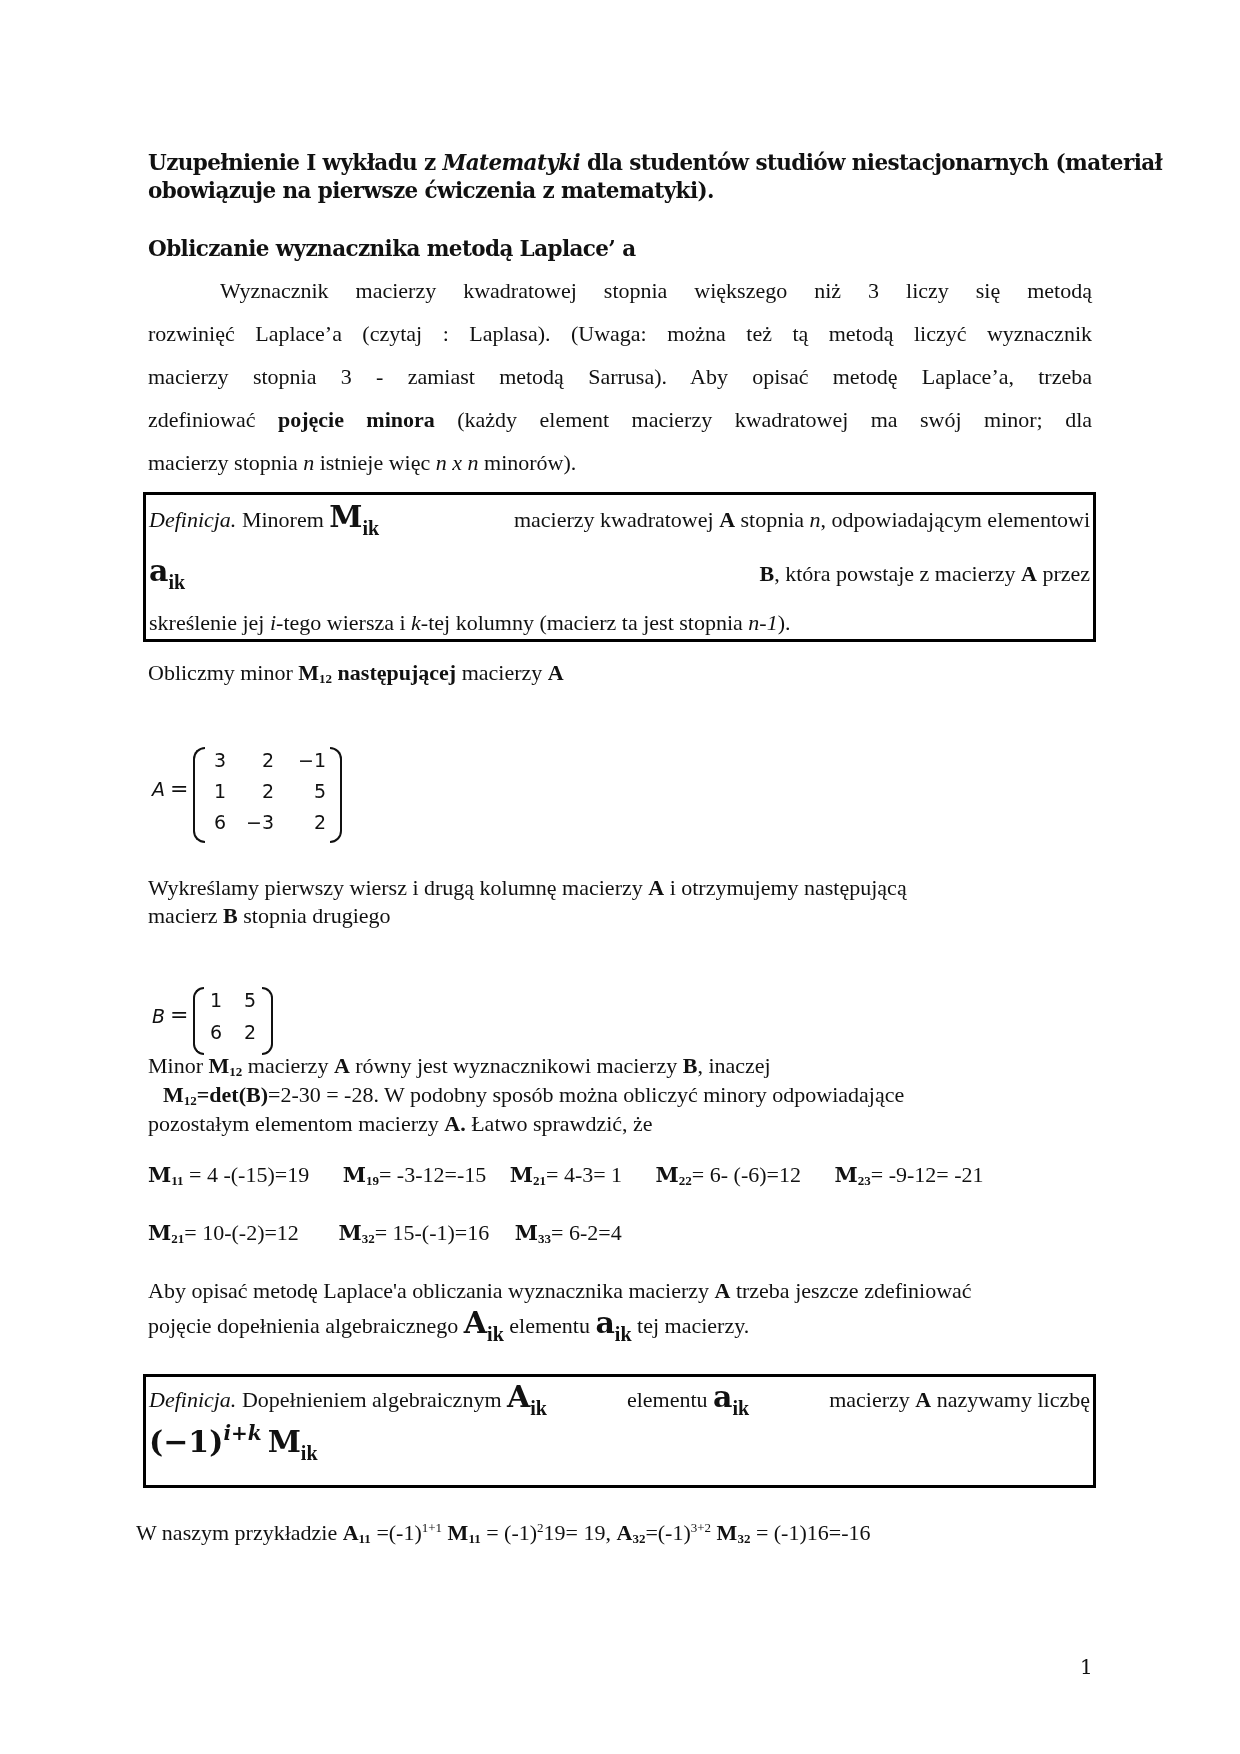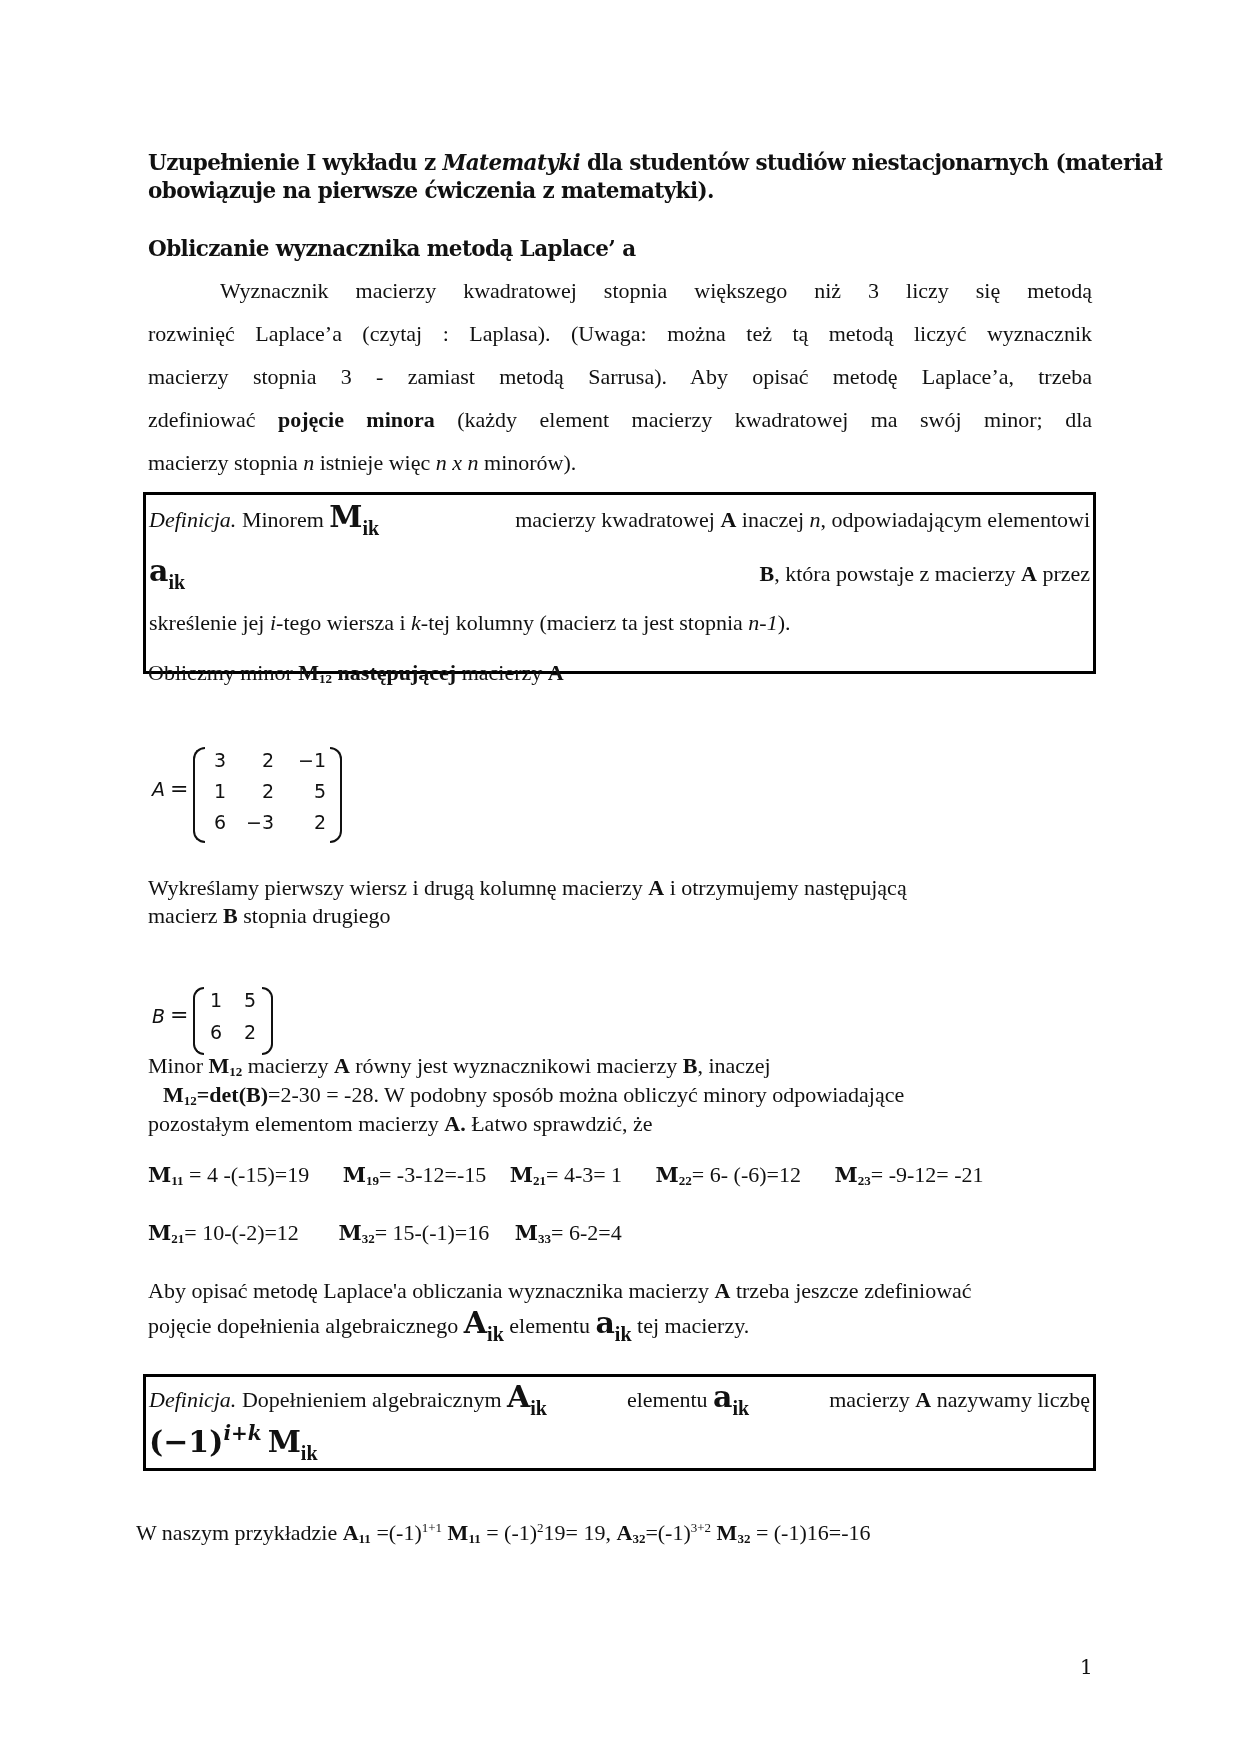--- a/index.html
+++ b/index.html
@@ -42,24 +42,24 @@
 <div class="abs body-line justify cond" style="top:278px; left:220px; width:872px;">Wyznacznik macierzy kwadratowej stopnia większego niż   3   liczy się metodą</div>
 <div class="abs body-line justify cond" style="top:321px;">rozwinięć Laplace’a (czytaj : Laplasa). (Uwaga: można też tą metodą liczyć wyznacznik</div>
 <div class="abs body-line justify cond" style="top:364px;">macierzy stopnia 3 - zamiast metodą Sarrusa). Aby opisać  metodę Laplace’a, trzeba</div>
 <div class="abs body-line justify cond" style="top:407px;">
   <span>zdefiniować </span><b>pojęcie minora</b><span> (każdy element macierzy kwadratowej ma swój minor; dla</span>
 </div>
 <div class="abs body-line cond" style="top:450px;">
   <span>macierzy stopnia </span><i>n</i><span> istnieje więc </span><i>n x n</i><span> minorów).</span>
 </div>
 
-<div class="box" style="left:143px; top:492px; width:953px; height:182px;">
+<div class="box" style="left:143px; top:492px; width:953px; height:150px;">
   <div class="line" style="top:4px; display:flex; align-items:baseline; justify-content:space-between;">
     <span><i>Definicja.</i><span> Minorem </span><span class="big">M</span><span class="bigsub">ik</span></span>
-    <span><span> macierzy kwadratowej </span><b>A</b><span> inaczej </span><i>n</i><span>, odpowiadającym elementowi</span></span>
+    <span><span> macierzy kwadratowej </span><b>A</b><span> stopnia </span><i>n</i><span>, odpowiadającym elementowi</span></span>
   </div>
   <div class="line" style="top:58px; display:flex; align-items:baseline; justify-content:space-between;">
     <span><span class="big">a</span><span class="bigsub">ik</span></span>
     <span><b>B</b><span>, która powstaje z macierzy </span><b>A</b><span> przez</span></span>
   </div>
   <div class="line" style="top:115px;">
     <span>skreślenie jej </span><i>i</i><span>-tego wiersza i </span><i>k</i><span>-tej kolumny (macierz ta jest stopnia </span><i>n-1</i><span>).</span>
   </div>
 </div>
 
@@ -124,21 +124,21 @@
   <span><span class="m">M</span><sub class="s">33</sub><span>= 6-2=4</span></span>
 </div>
 
 <div class="abs cond" style="left:148px; top:1278px;">
   <span>Aby opisać metodę Laplace'a obliczania wyznacznika  macierzy </span><b>A</b><span> trzeba jeszcze zdefiniować</span>
 </div>
 <div class="abs cond" style="left:148px; top:1305px;">
   <span>pojęcie dopełnienia algebraicznego </span><span class="big">A</span><span class="bigsub">ik</span><span> elementu </span><span class="big">a</span><span class="bigsub">ik</span><span>  tej macierzy.</span>
 </div>
 
-<div class="box" style="left:143px; top:1374px; width:953px; height:97px;">
+<div class="box" style="left:143px; top:1374px; width:953px; height:114px;">
   <div class="line" style="top:2px; display:flex; align-items:baseline; justify-content:space-between;">
     <span><i>Definicja.</i><span> Dopełnieniem algebraicznym </span><span class="big">A</span><span class="bigsub">ik</span></span>
     <span><span> elementu </span><span class="big">a</span><span class="bigsub">ik</span></span>
     <span><span> macierzy  </span><b>A</b><span> nazywamy liczbę</span></span>
   </div>
   <div class="line" style="top:44px;">
     <span class="big">(−1)</span><sup style="font-family:'DejaVu Serif',serif; font-weight:bold; font-style:italic; font-size:20px; vertical-align:12px;">i+k</sup><span class="big" style="margin-left:6px;">M</span><span class="bigsub">ik</span>
   </div>
 </div>
 

